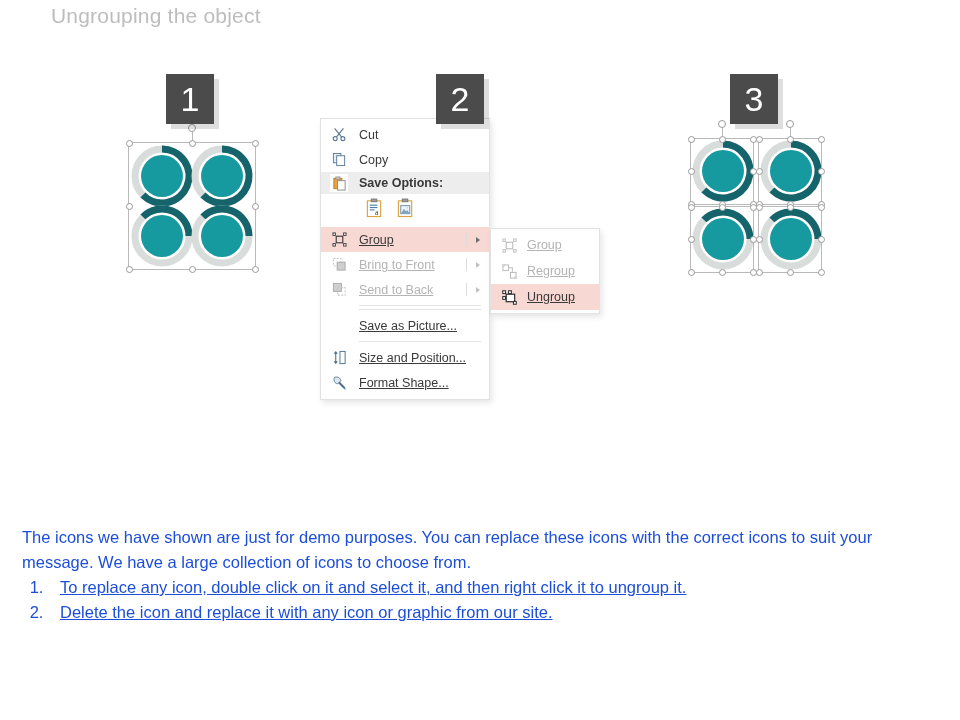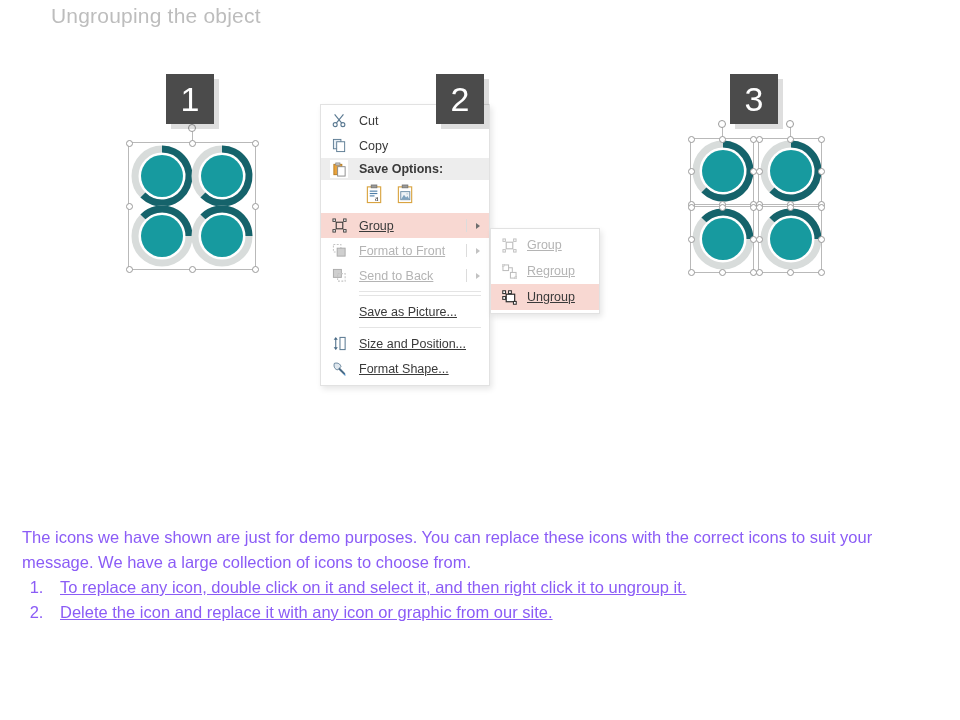--- a/index.html
+++ b/index.html
@@ -90,21 +90,21 @@
   #group1 { left: 128px; top: 142px; width: 128px; height: 128px; }
   #group3a { left: 690px; top: 138px; width: 64px; height: 67px; }
   #group3b { left: 758px; top: 138px; width: 64px; height: 67px; }
   #group3c { left: 690px; top: 206px; width: 64px; height: 67px; }
   #group3d { left: 758px; top: 206px; width: 64px; height: 67px; }
 
   
   .ctx-menu {
     position: absolute;
     left: 320px;
-    top: 104px;
+    top: 118px;
     width: 170px;
     background: #ffffff;
     border: 1px solid #e2e2e2;
     box-shadow: 2px 3px 6px rgba(0,0,0,0.10);
     z-index: 20;
     padding: 3px 0 4px 0;
     box-sizing: border-box;
   }
   .mi {
     position: relative;
@@ -198,21 +198,21 @@
   .submenu .mi { height: 26px; padding-left: 36px; }
 
   
   .note {
     position: absolute;
     left: 22px;
     top: 525px;
     width: 922px;
     font-size: 16.5px;
     line-height: 25px;
-    color: #8b5cf6;
+    color: #1d4ed8;
   }
   .note p { margin: 0; }
   .note ol {
     margin: 0;
     padding-left: 26px;
     list-style-position: outside;
   }
   .note ol li { padding-left: 12px; text-decoration: underline; }
 </style>
 </head>
@@ -336,21 +336,21 @@
     <span class="arrow"></span>
   </div>
 
   <div class="mi disabled">
     <span class="micon">
       <svg width="15" height="15" viewBox="0 0 16 16">
         <rect x="1.5" y="1.5" width="8" height="8" fill="none" stroke="#c4c4c4" stroke-width="1.1" stroke-dasharray="2 1.6"></rect>
         <rect x="5.5" y="5.5" width="8.5" height="8.5" fill="#cfcfcf" stroke="#aaaaaa" stroke-width="1"></rect>
       </svg>
     </span>
-    <span class="u">Format to Front</span>
+    <span class="u">Bring to Front</span>
     <span class="sepbar"></span>
     <span class="arrow"></span>
   </div>
 
   <div class="mi disabled">
     <span class="micon">
       <svg width="15" height="15" viewBox="0 0 16 16">
         <rect x="1.5" y="1.5" width="8.5" height="8.5" fill="#cfcfcf" stroke="#aaaaaa" stroke-width="1"></rect>
         <rect x="6" y="6" width="8" height="8" fill="none" stroke="#c4c4c4" stroke-width="1.1" stroke-dasharray="2 1.6"></rect>
       </svg>

